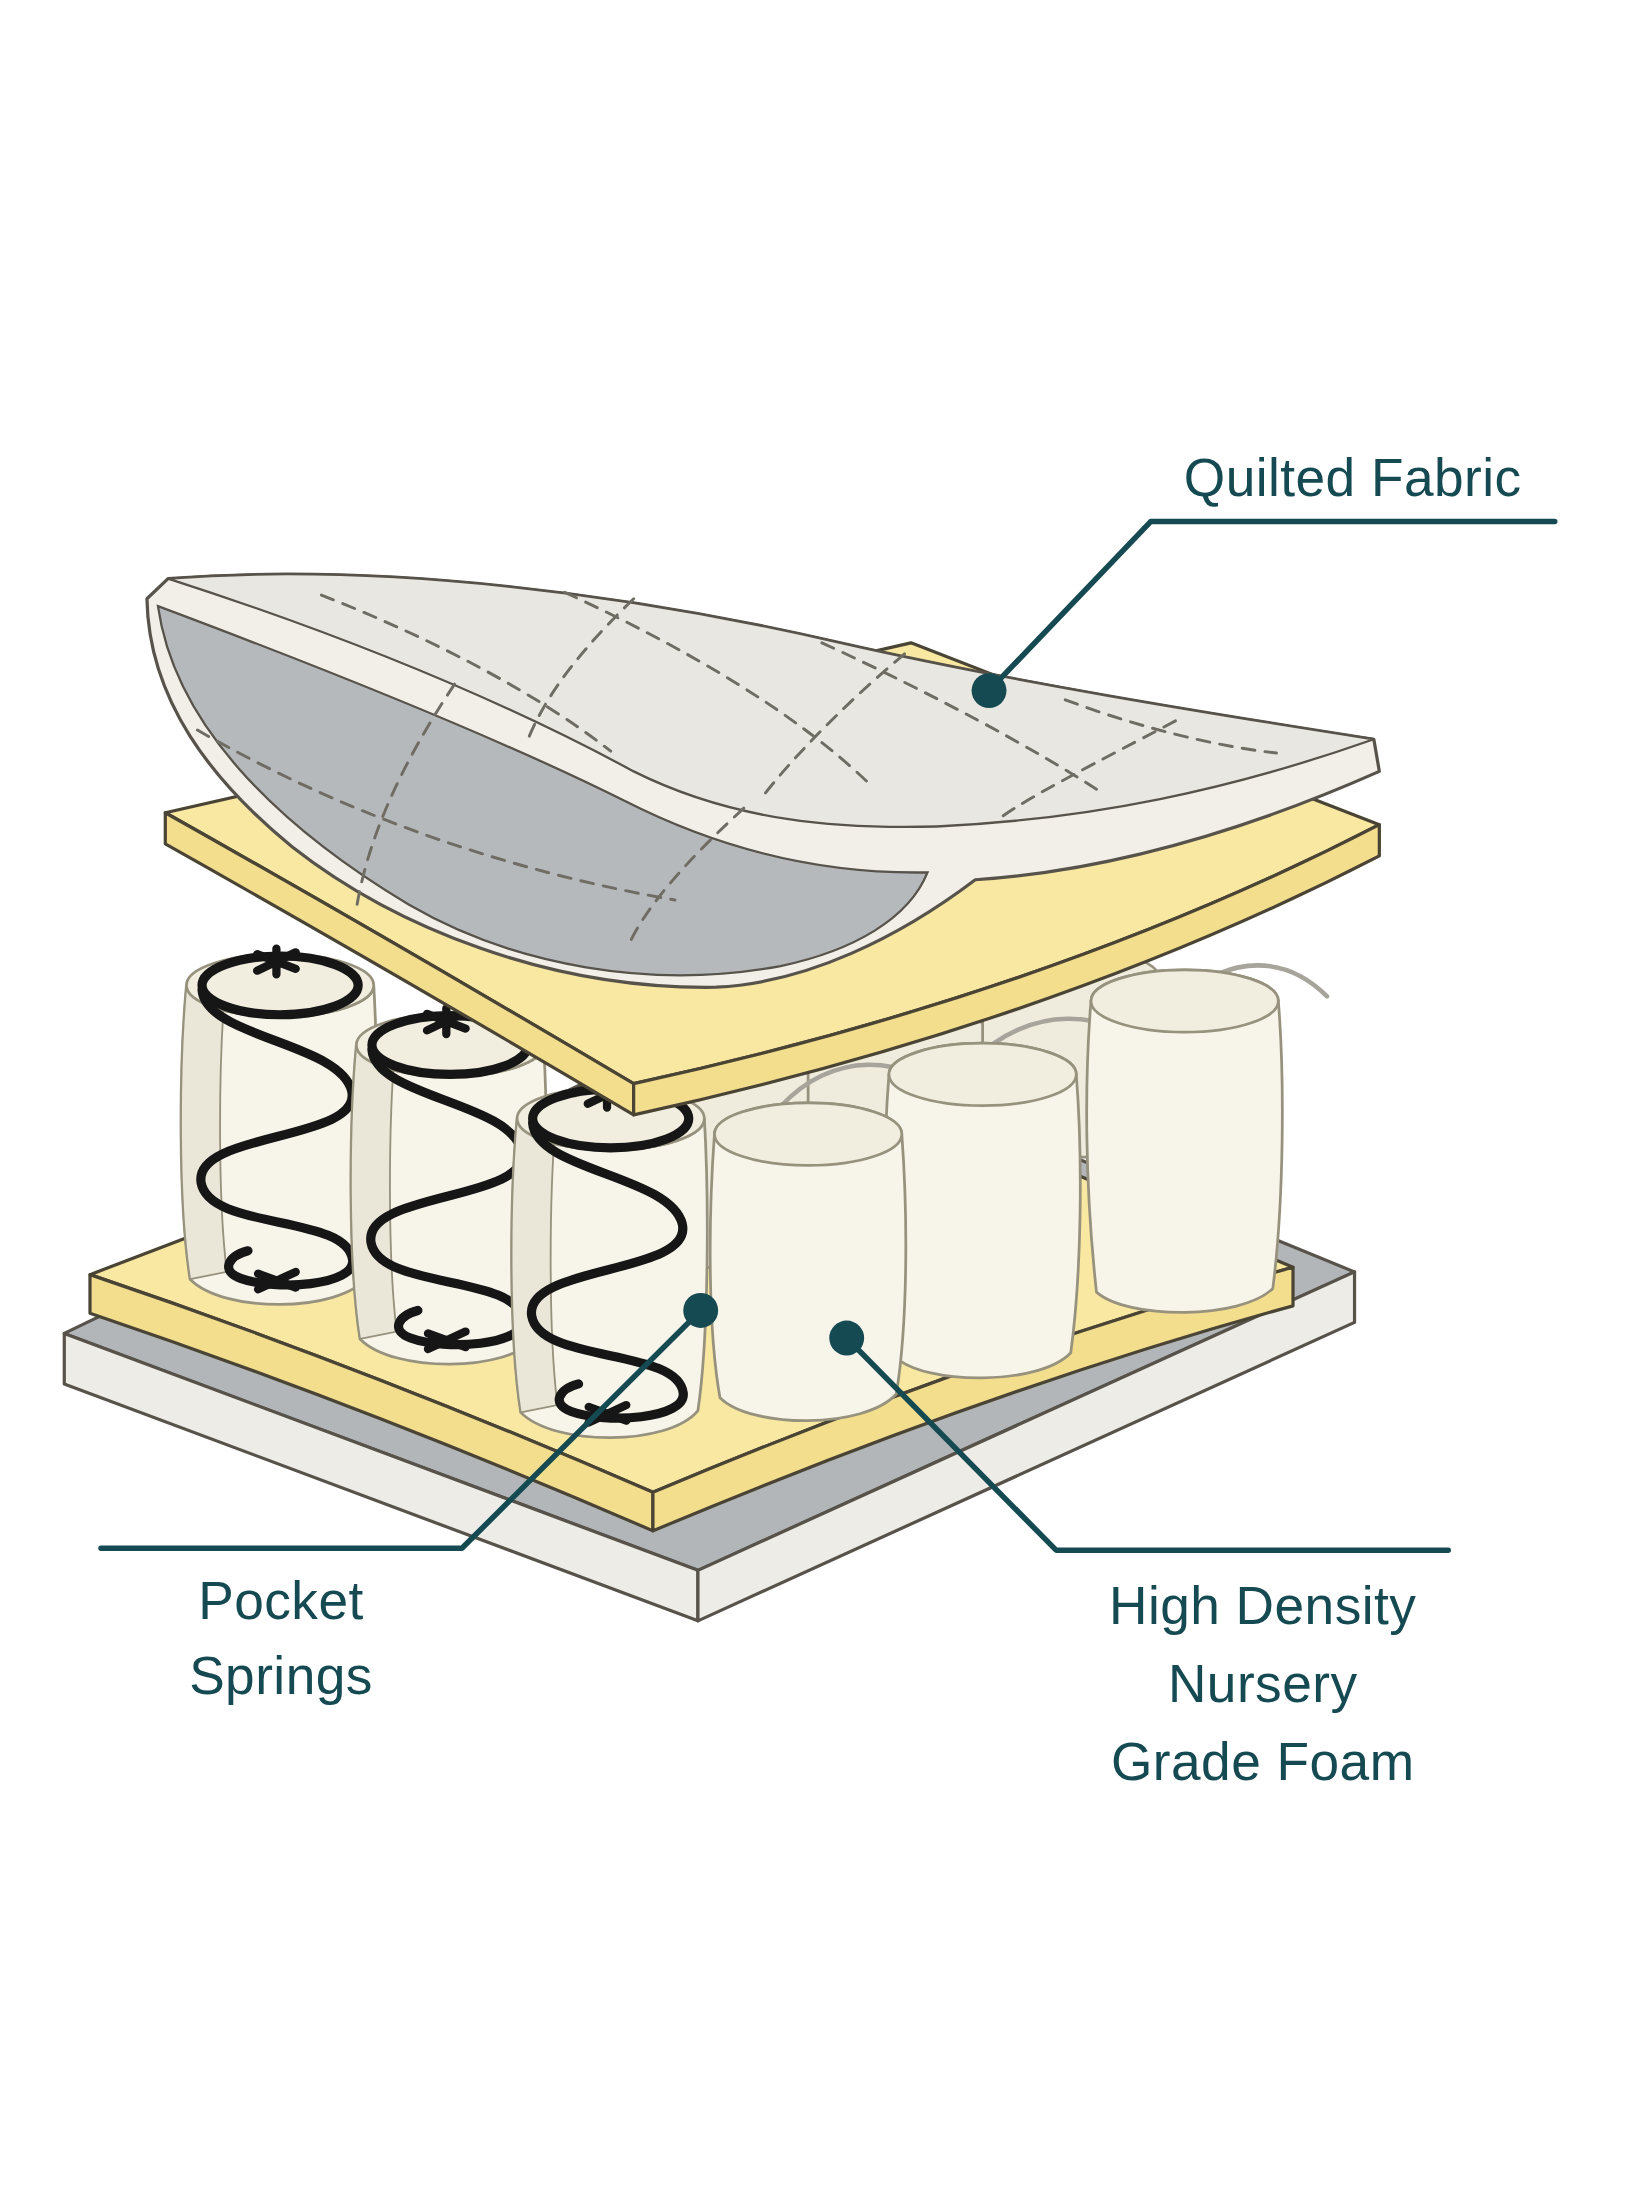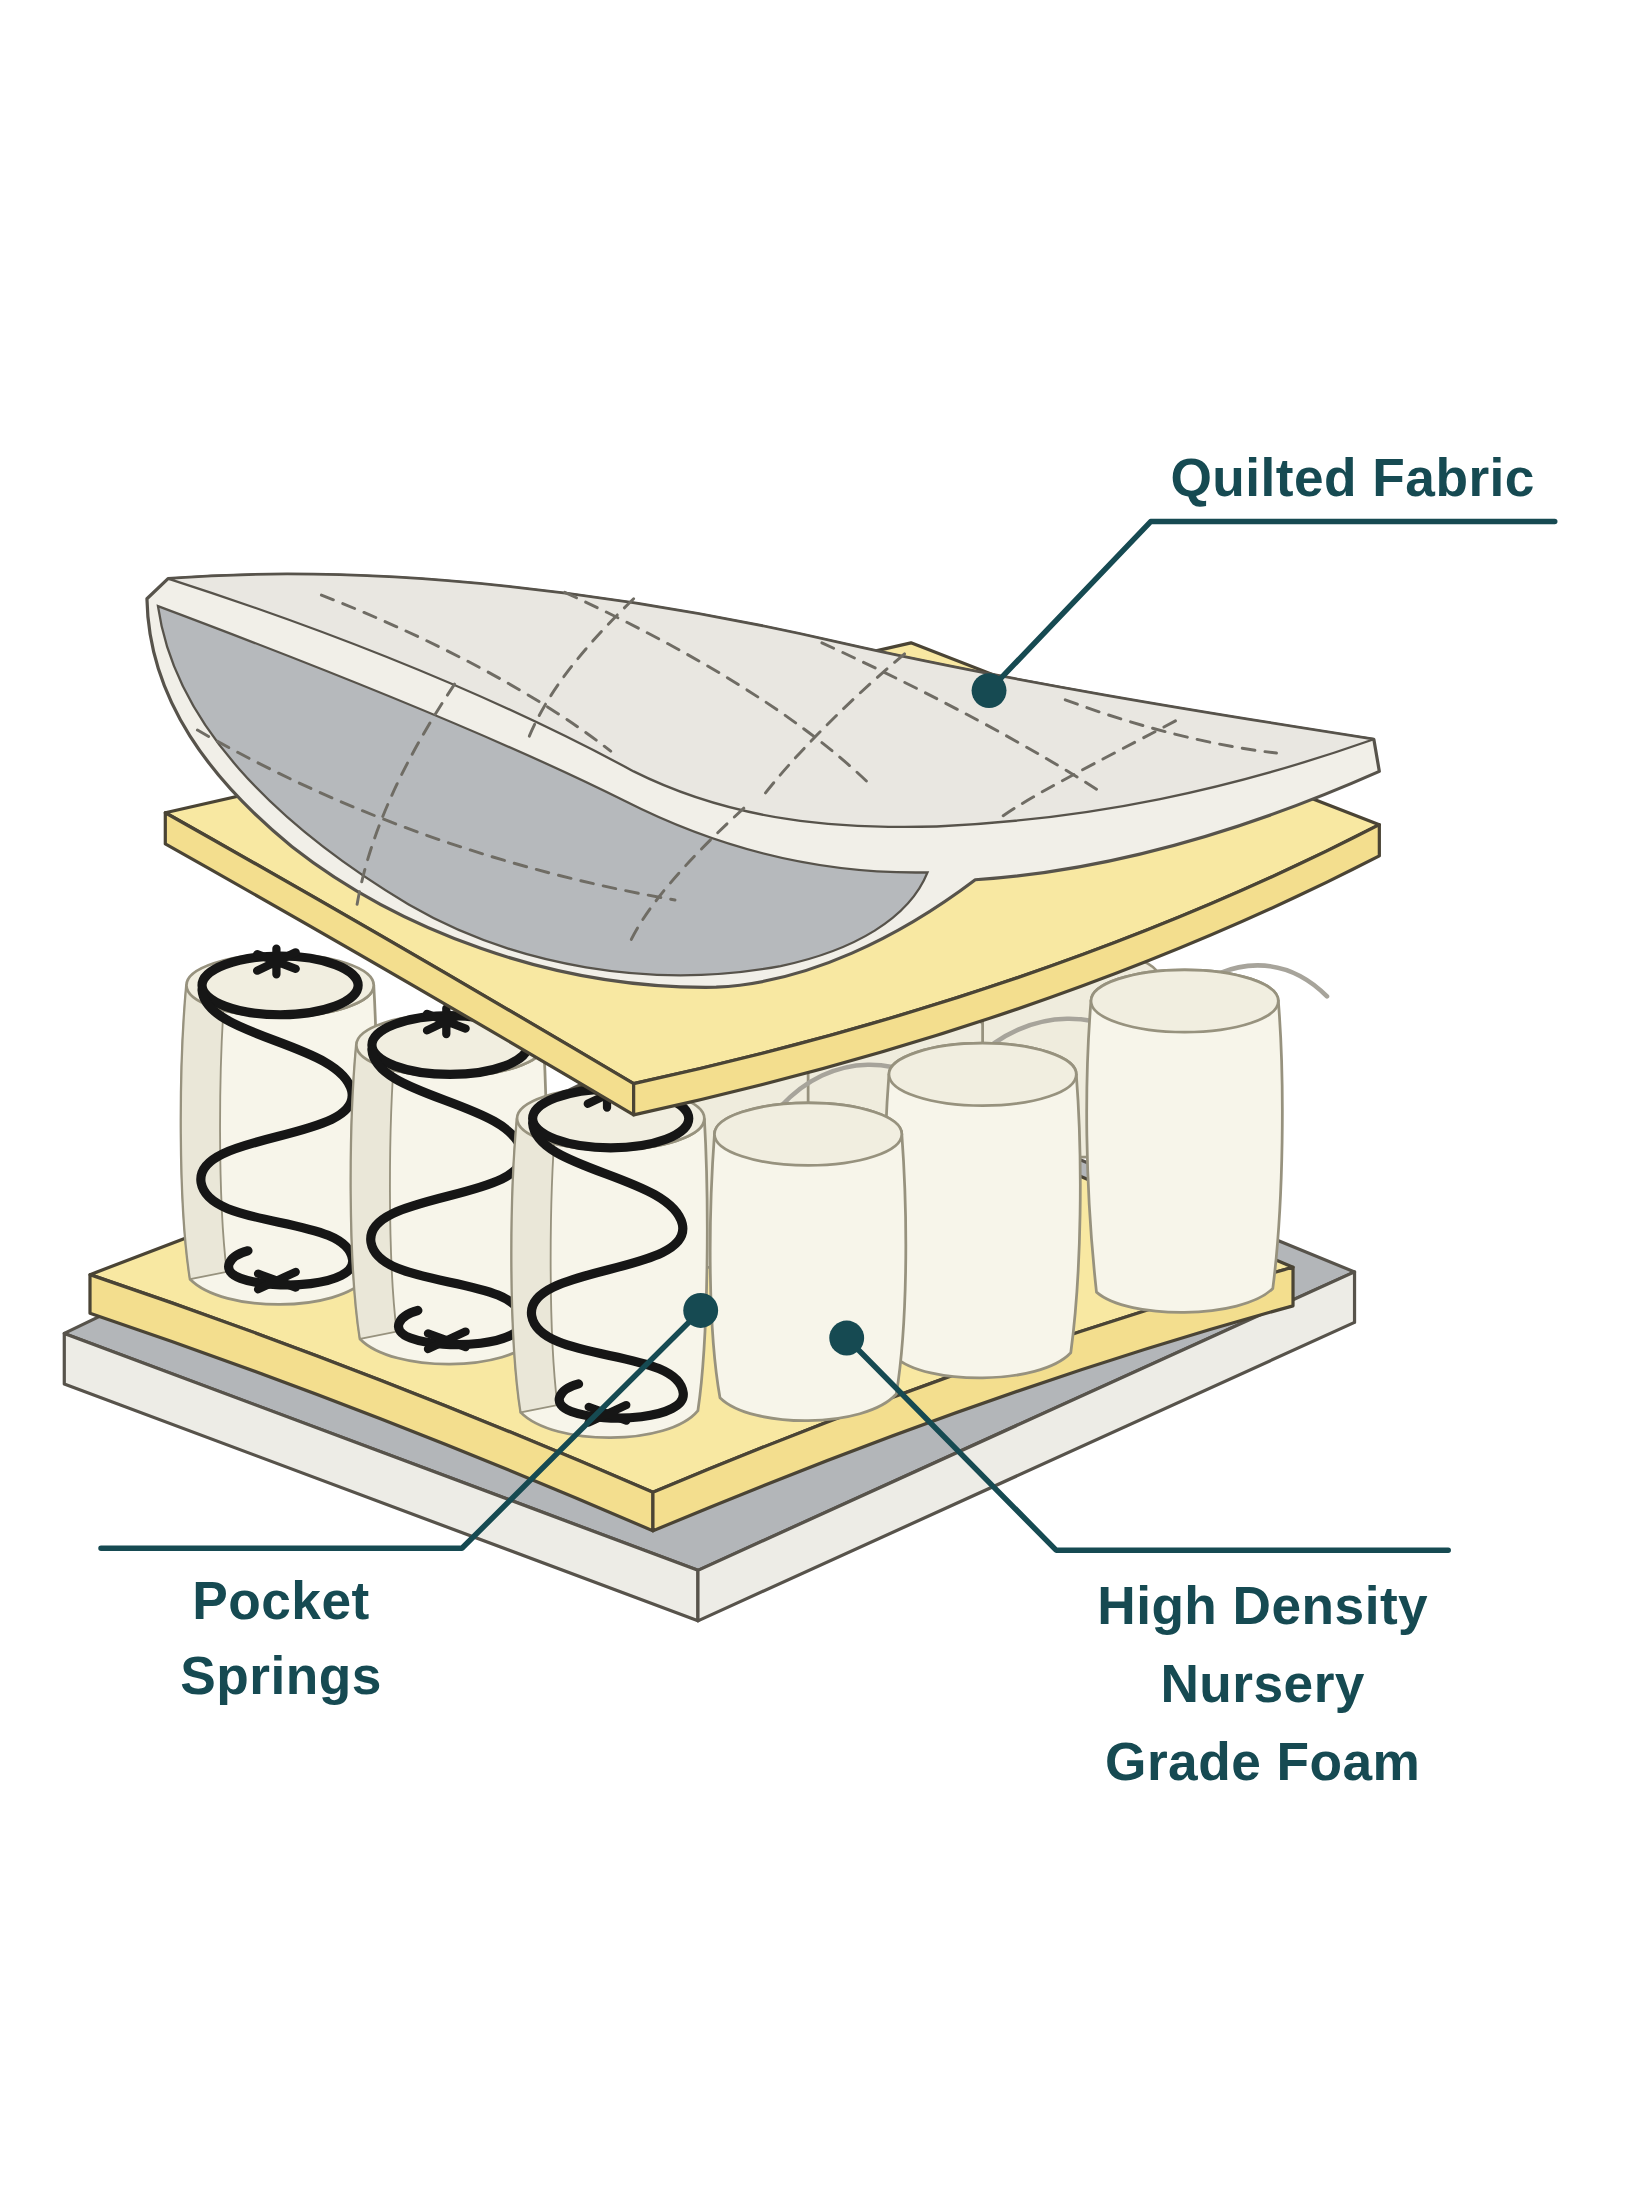--- a/index.html
+++ b/index.html
@@ -1,17 +1,17 @@
 <!DOCTYPE html>
 <html style="--page_bg: #ffffff; --teal: #164a52; --quilt_top: #e9e7e1; --quilt_under: #b6b9bc; --quilt_edge: #f1efe8; --foam_top: #f8e8a2; --foam_side: #f3de8e; --base_top: #b3b6b9; --base_side: #edece6; --pocket: #f7f5ea; --pocket_inner: #f1eee0; --pocket_flap: #eae7d8; --back_pocket: #efecdd; --wire: #161616; --back_wire: #a7a49b; --outline: #57534b; --slab_outline: #4a4435; --pocket_outline: #97927e; --dash: #6f6c64;font-size:14.7px"><head>
 <meta charset="utf-8">
 <style>
   html,body{margin:0;padding:0;background:#ffffff;}
   .stage{position:relative;width:1653px;height:2204px;background:var(--page_bg,#fff);
-         font-family:"Liberation Sans","DejaVu Sans",sans-serif;overflow:hidden;font-weight:bold;}
+         font-family:"Liberation Sans","DejaVu Sans",sans-serif;overflow:hidden;}
   svg{position:absolute;left:0;top:0;}
   .label-text{font-family:"Liberation Sans","DejaVu Sans",sans-serif;
               font-size:58px;fill:var(--teal,#164a52);letter-spacing:.5px;}
   .leader{stroke:var(--teal,#164a52);stroke-width:6;fill:none;
           stroke-linecap:round;stroke-linejoin:round;}
   .dot{fill:var(--teal,#164a52);}
   .outline{stroke:var(--outline,#57534b);stroke-width:3.5;}
   .dash{stroke:var(--dash,#6f6c64);stroke-width:3.2;fill:none;
         stroke-dasharray:14 11;stroke-linecap:round;}
   .wire{stroke:var(--wire,#161616);stroke-width:10;fill:none;stroke-linecap:round;}

